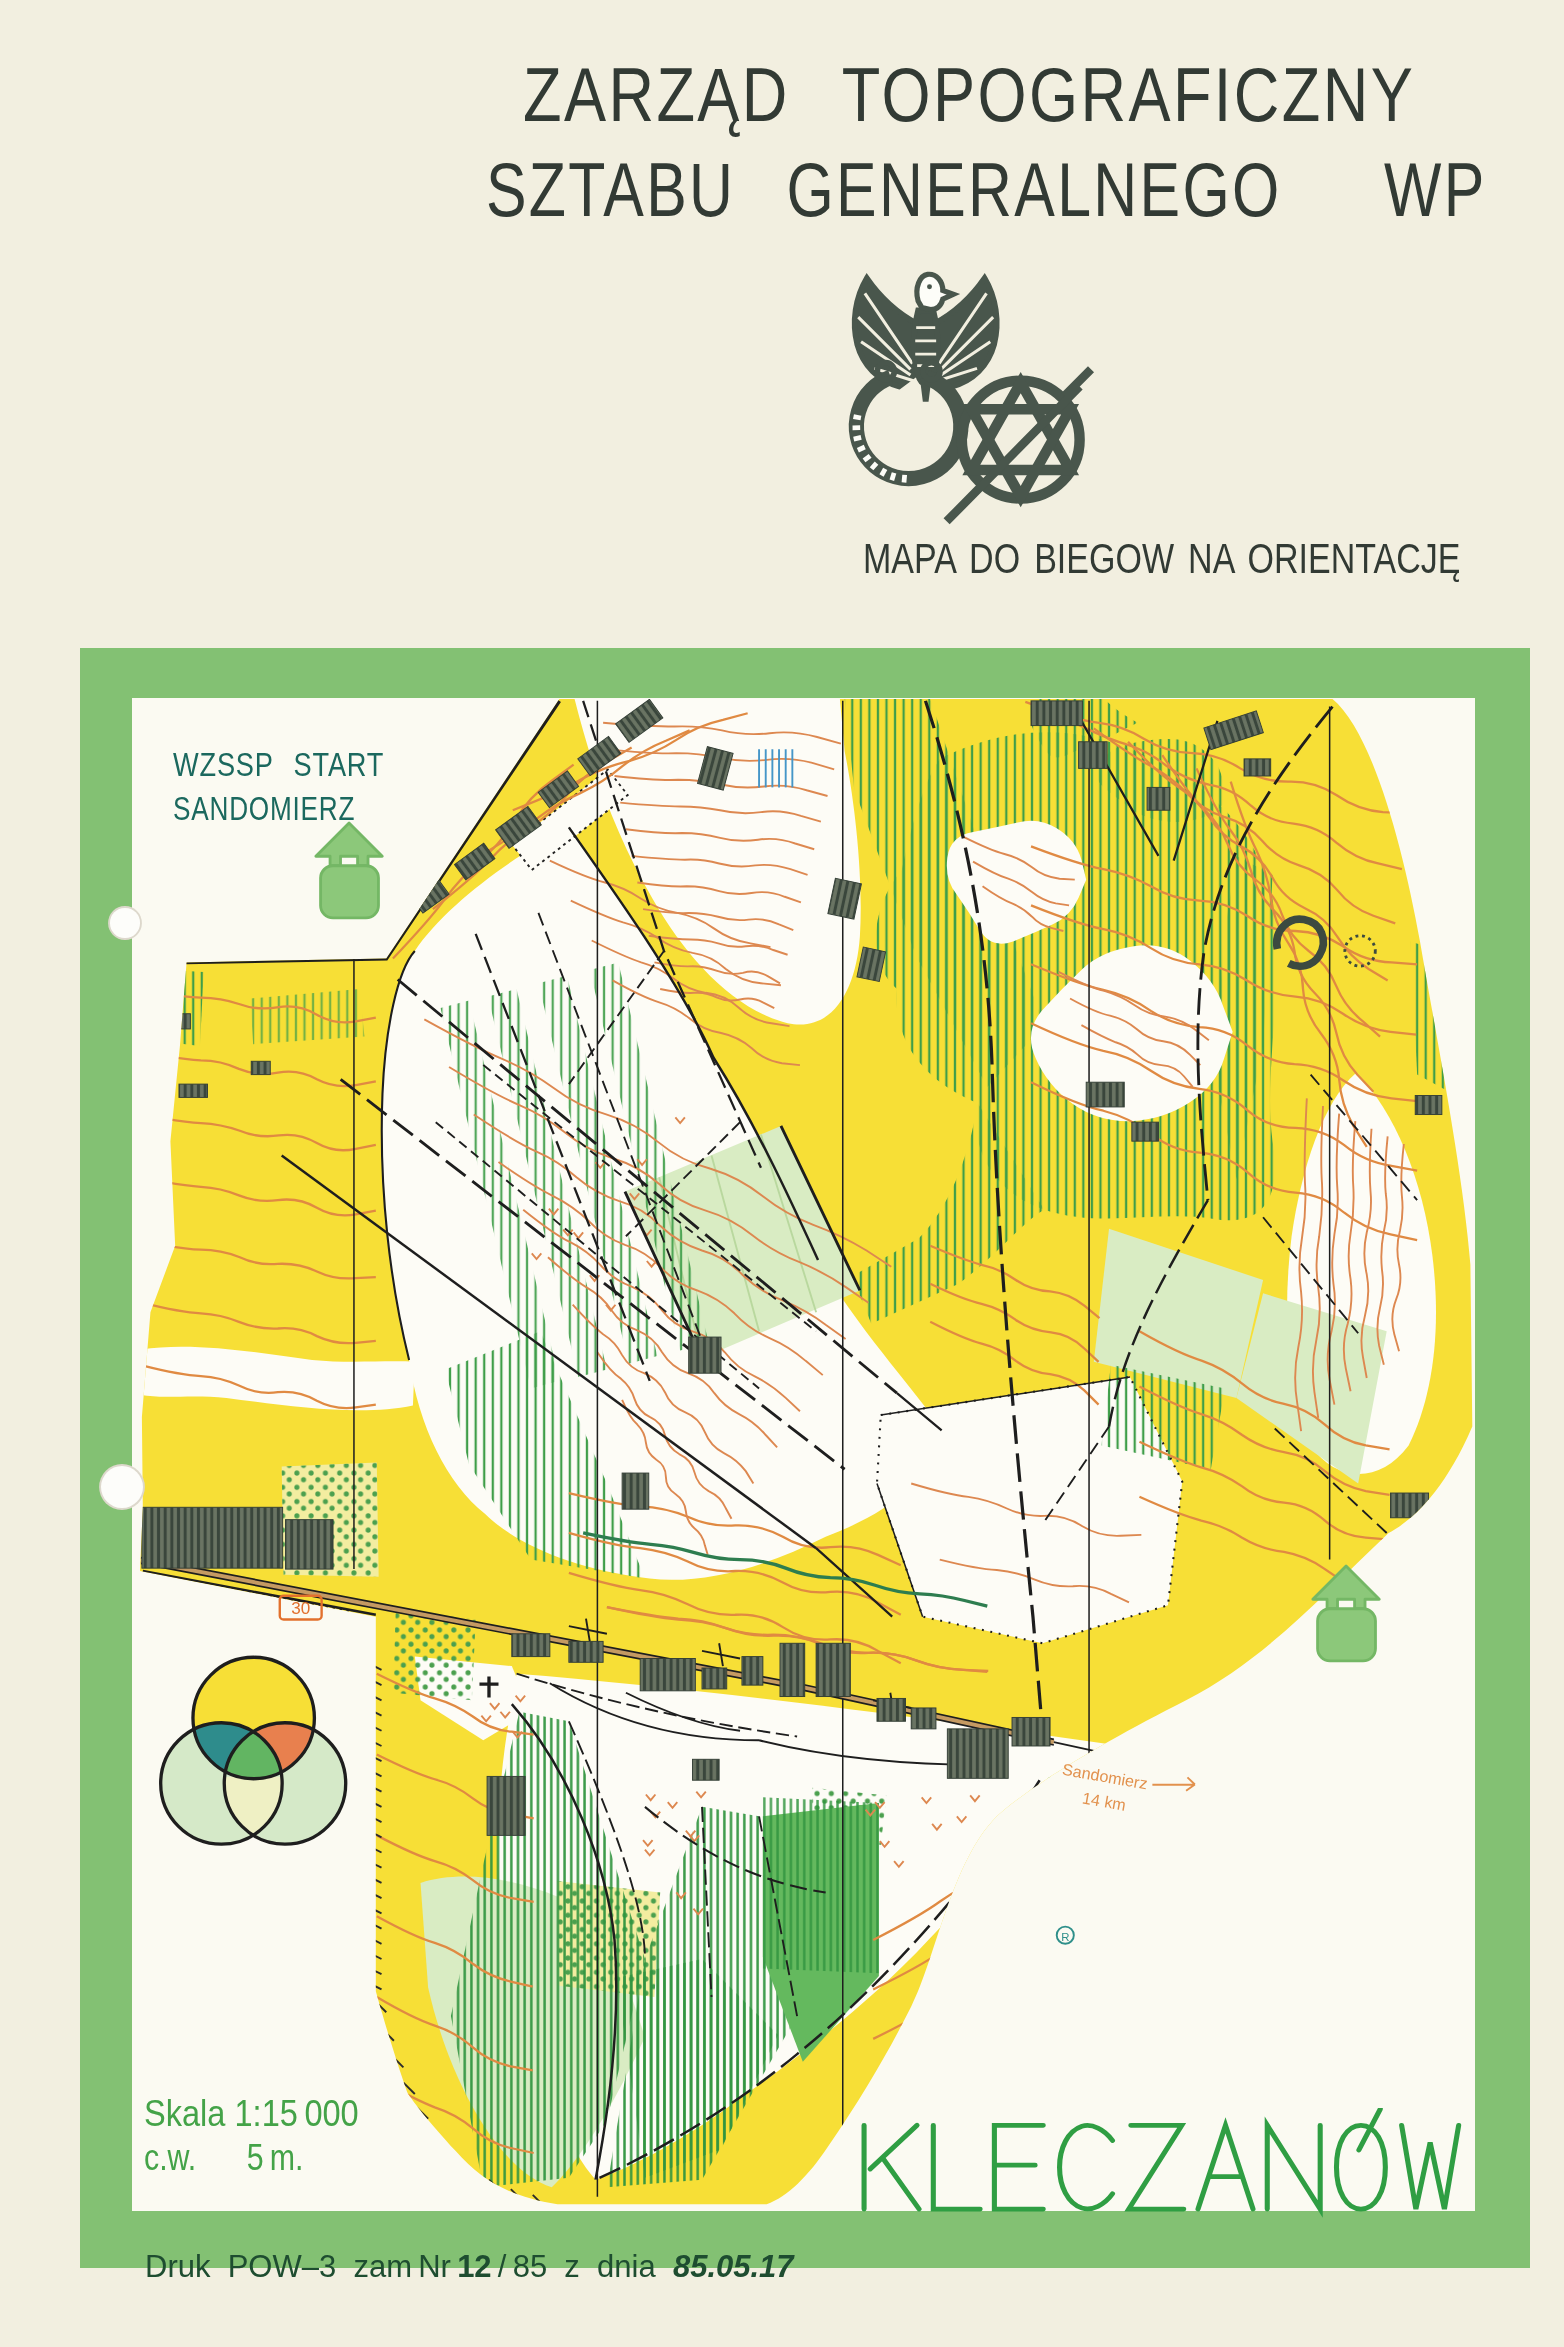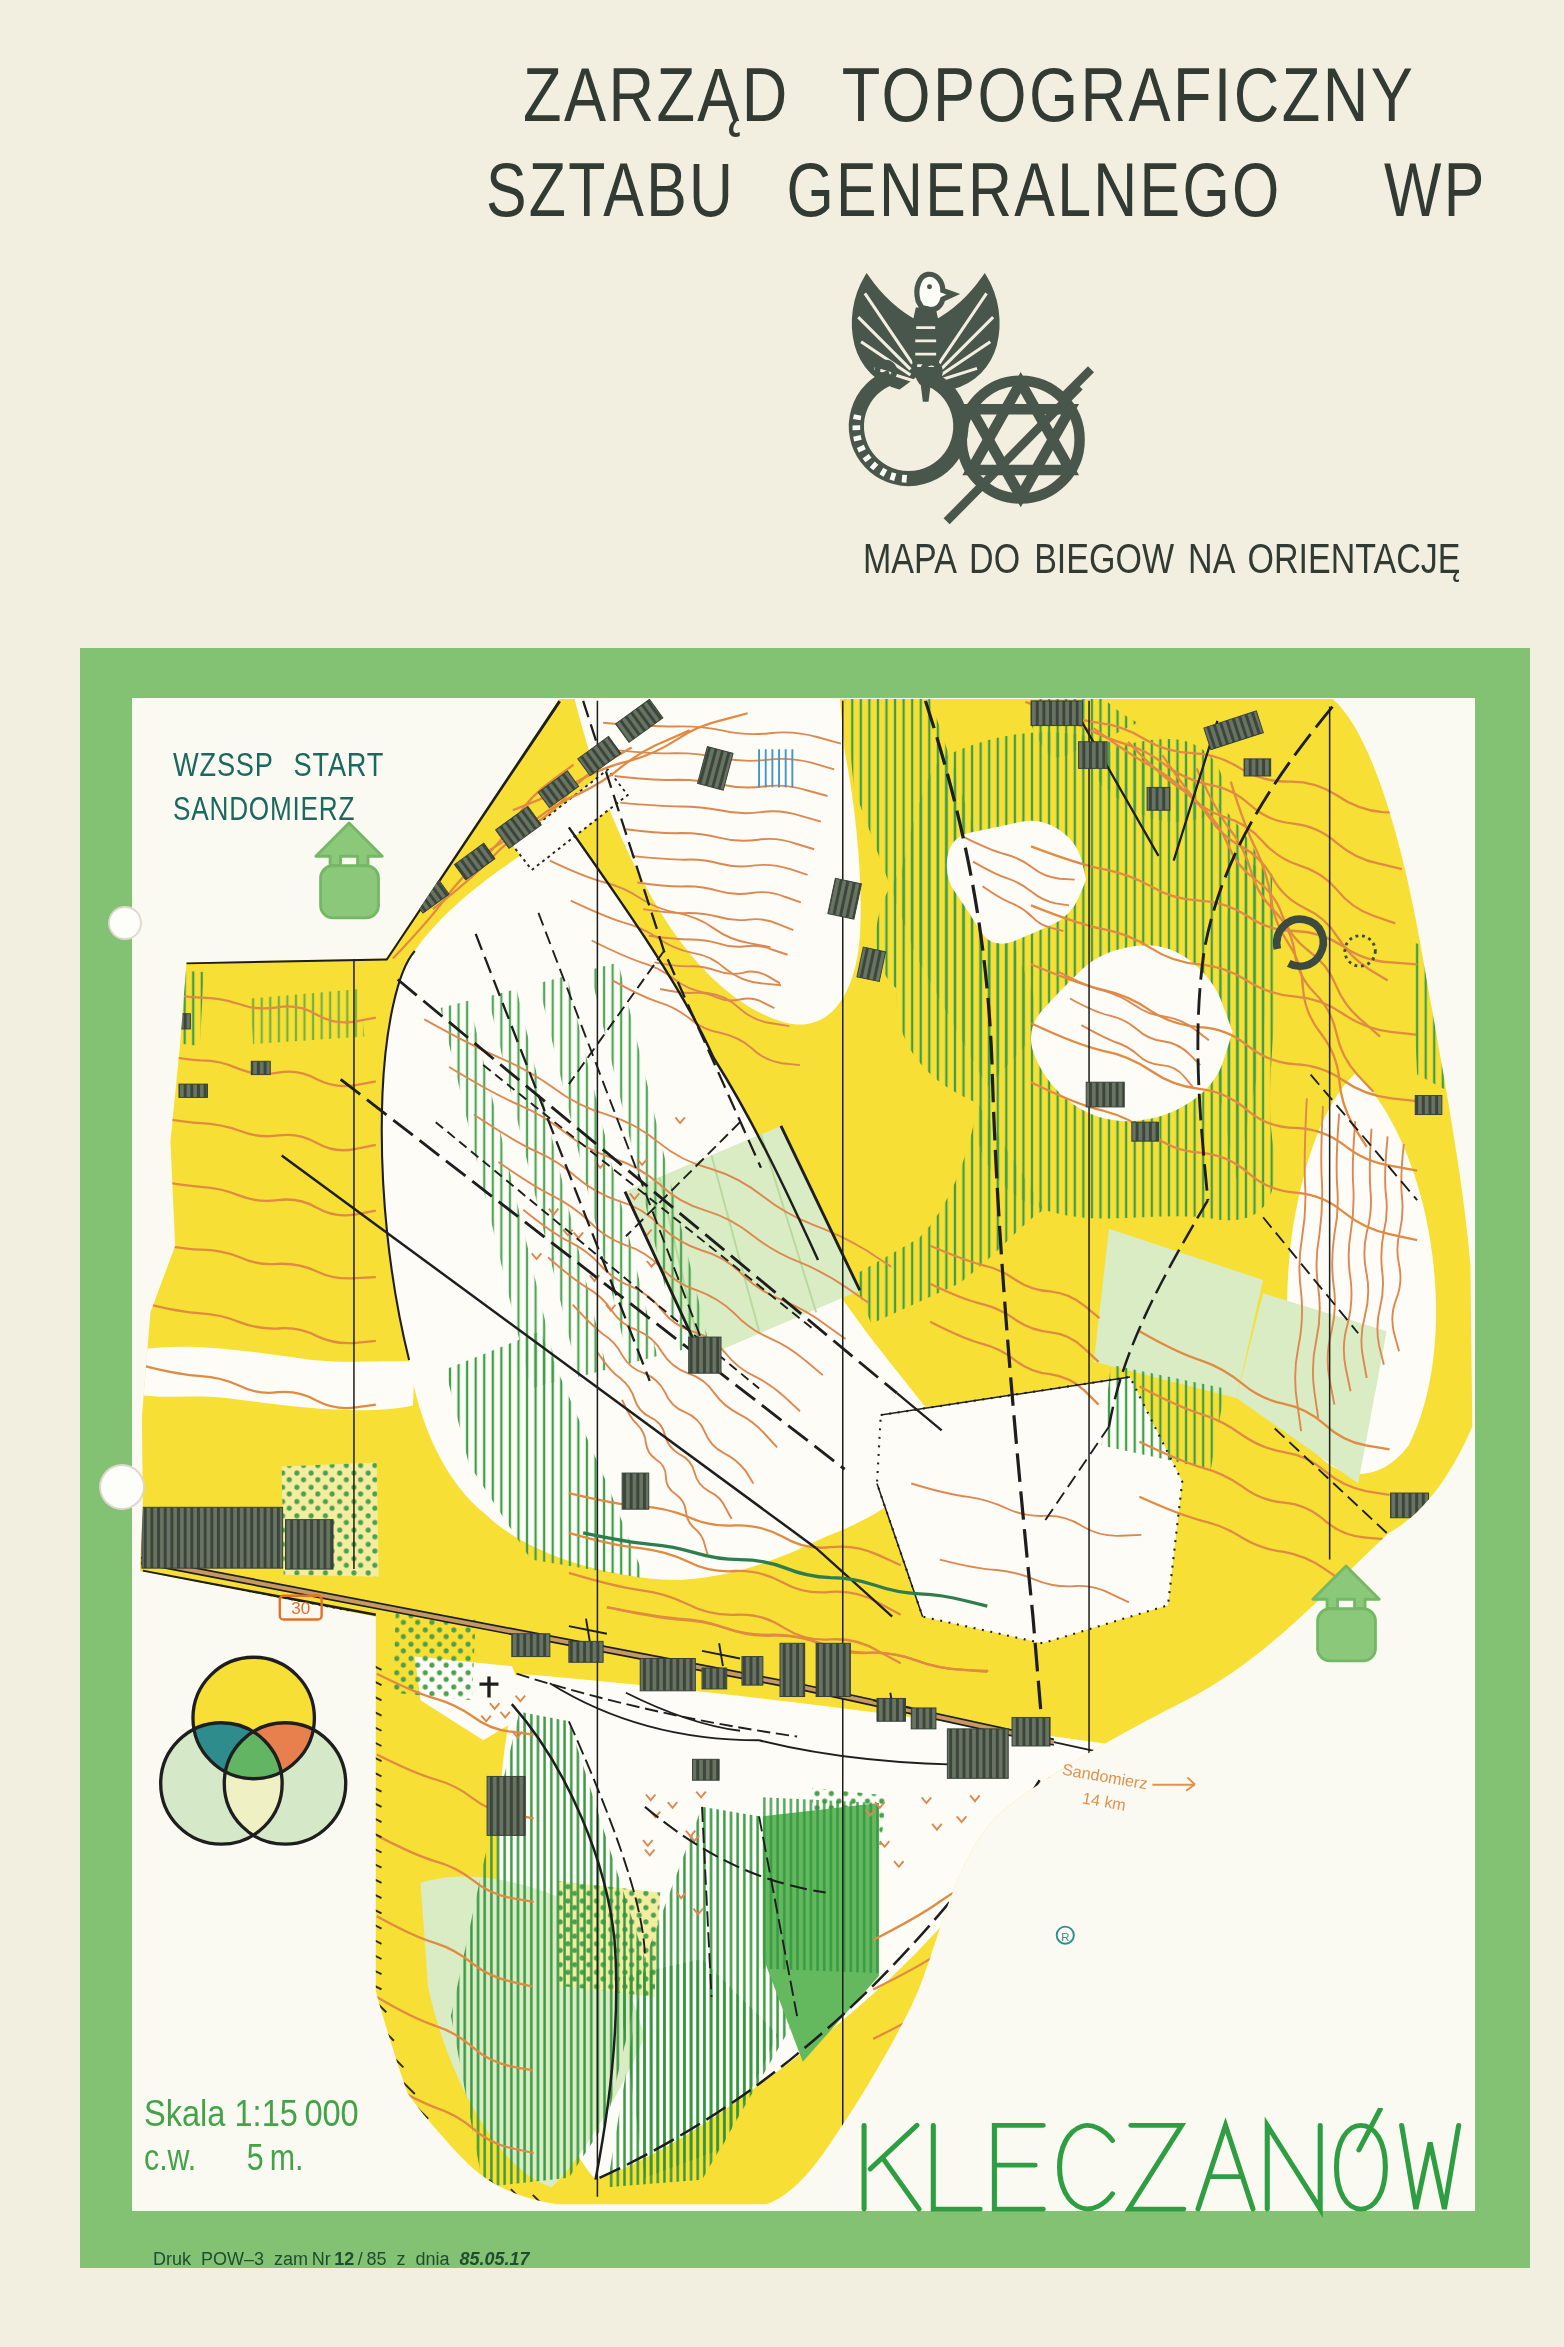--- a/index.html
+++ b/index.html
@@ -529,18 +529,18 @@
         </g>
 <g transform="translate(466,18)">
           <path d="M26,0 C12,0 2,18 2,44 C2,70 12,88 26,88 C40,88 50,70 50,44 C50,18 40,0 26,0 Z M24,26 L45,-17"></path>
         </g>
 <g transform="translate(532,18)">
           <path d="M0,0 L14,88 L28,18 L42,88 L56,0"></path>
         </g>
 </g>
     </svg>
 
-<div class="abs" style="left:117px;top:2249px;font-size:18px;color:#1e4d30;white-space:nowrap;">Druk&nbsp; POW–3&nbsp; zam Nr <b>12</b> / 85&nbsp; z&nbsp; dnia&nbsp; <i><b>85.05.17</b></i></div>
+<div class="abs" style="left:109px;top:2249px;font-size:31px;color:#1e4d30;white-space:nowrap;">Druk&nbsp; POW–3&nbsp; zam Nr <b>12</b> / 85&nbsp; z&nbsp; dnia&nbsp; <i><b>85.05.17</b></i></div>
 
 <div class="abs" style="left:74px;top:908px;width:29.5px;height:29.5px;border-radius:50%;background:#fdfdfa;box-shadow:0 0 0 1.9px #ddd8cc;"></div>
 
 <div class="abs" style="left:65px;top:1466px;width:42px;height:42px;border-radius:50%;background:#fdfdfa;box-shadow:0 0 0 1.9px #ddd8cc;"></div>
 </div>
 
 </body></html>

